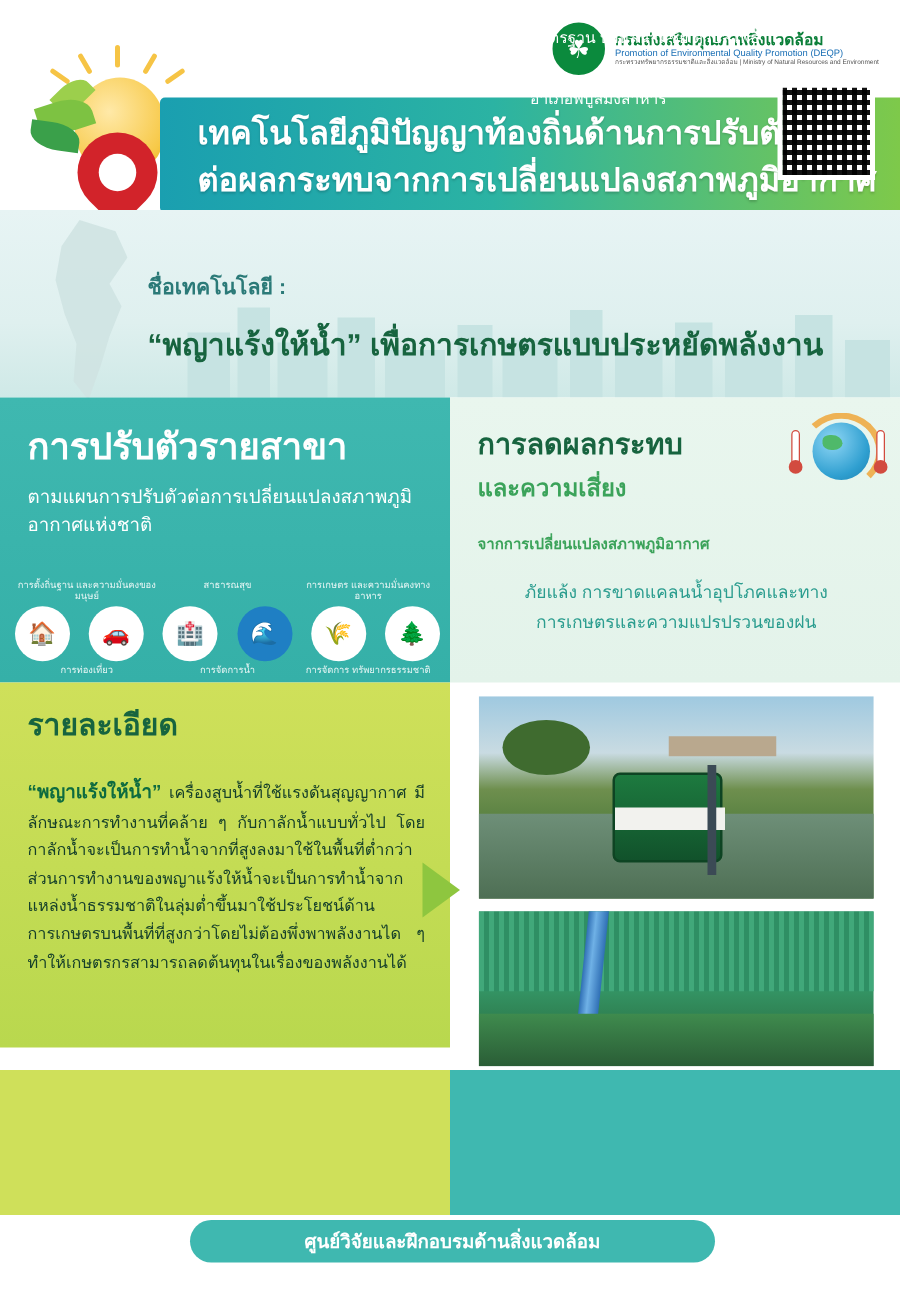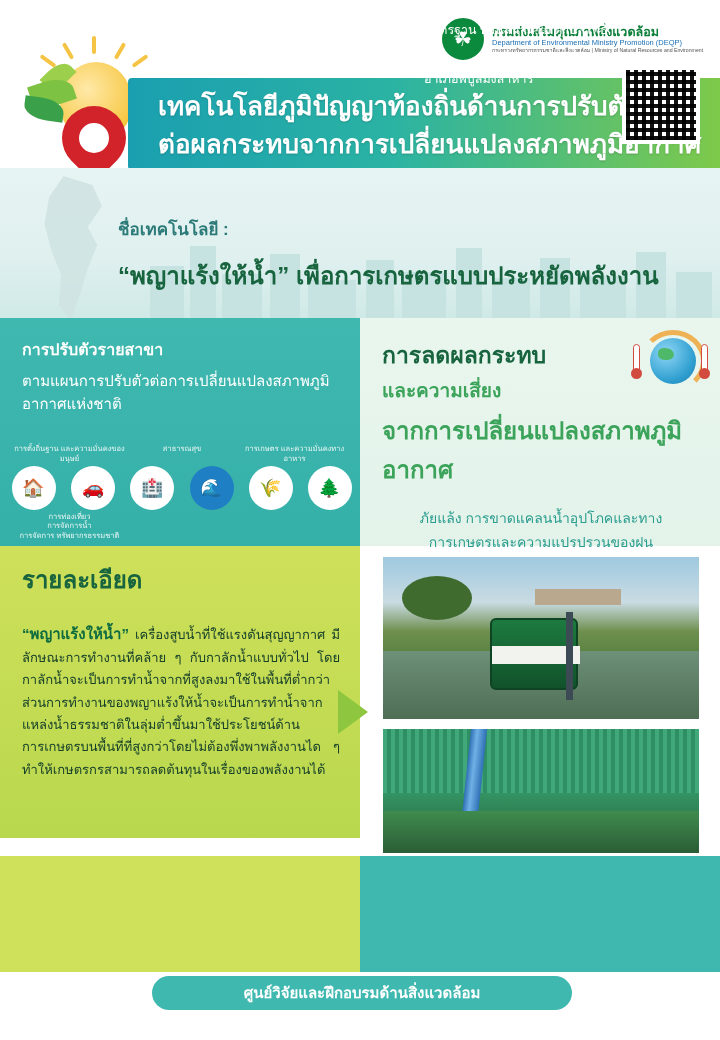--- a/index.html
+++ b/index.html
@@ -118,21 +118,21 @@
     position: absolute; left: 0; top: 0; width: 360px; height: 228px;
     background: linear-gradient(180deg,#3fb8b0,#35b0a8);
     padding: 22px 18px 0 22px;
   }
   .band-right {
     position: absolute; left: 360px; top: 0; width: 360px; height: 228px;
     background: linear-gradient(180deg,#e9f6ee,#e3f3ea);
     padding: 22px 20px 0 22px;
   }
   .band-left h2 {
-    color: #ffffff; font-size: 16px; font-weight: bold; line-height: 1.3;
+    color: #ffffff; font-size: 29px; font-weight: bold; line-height: 1.3;
   }
   .band-left p {
     color: #ffffff; font-size: 15px; line-height: 1.55; margin-top: 8px;
   }
   .band-right h2 {
     color: #17643f; font-size: 23px; font-weight: bold; line-height: 1.35;
   }
   .band-right h3 {
     color: #3ba35a; font-size: 19px; font-weight: bold; margin-top: 4px;
   }
@@ -165,21 +165,21 @@
   
   .icon-row {
     position: absolute; bottom: 6px; left: 12px; width: 340px;
   }
   .icon-circles { display:flex; justify-content:space-between; margin-top:3px; }
   .ic { width: 44px; height: 44px; border-radius: 50%; background:#ffffff;
         display:flex; align-items:center; justify-content:center; font-size:18px; }
   .ic.blue { background:#1f7fc4; color:#fff; }
   .top-labels { display:flex; justify-content:space-between; padding: 0 2px; }
   .top-labels div { width: 33%; text-align:center; color:#eaf7f6; font-size:7.5px; line-height:1.25;}
-  .bottom-labels { display:flex; justify-content:space-between; padding: 2px 2px 0 2px; flex-direction: column; }
+  .bottom-labels { display:flex; justify-content:space-between; padding: 2px 2px 0 2px; }
   .bottom-labels div { width: 33%; text-align:center; color:#eaf7f6; font-size:7.5px; line-height:1.25;}
 
   
   .details {
     position: absolute; top: 546px; left: 0; width: 360px; height: 292px;
     background: linear-gradient(180deg,#cfe05a,#b9d84e);
     padding: 14px 20px 0 22px;
   }
   .details h2 { color: #17643f; font-size: 24px; font-weight: bold; }
   .details p {
@@ -293,21 +293,21 @@
       <div class="leaf l3"></div>
       <div class="leaf l1"></div>
       <div class="leaf l2"></div>
       <div class="pin"></div>
     </div>
 
     <div class="org-logo">
       <div class="org-seal">☘</div>
       <div class="org-text">
         <div class="th">กรมส่งเสริมคุณภาพสิ่งแวดล้อม</div>
-        <div class="en">Department of Environmental Ministry Promotion (DEQP)</div>
+        <div class="en">Promotion of Environmental Quality Promotion (DEQP)</div>
         <div class="sub">กระทรวงทรัพยากรธรรมชาติและสิ่งแวดล้อม | Ministry of Natural Resources and Environment</div>
       </div>
     </div>
 
     <div class="title-band">
       <div class="l1">เทคโนโลยีภูมิปัญญาท้องถิ่นด้านการปรับตัว</div>
       <div class="l2">ต่อผลกระทบจากการเปลี่ยนแปลงสภาพภูมิอากาศ</div>
     </div>
   </div>
 
@@ -363,21 +363,21 @@
     </div>
 
     <div class="band-right">
       <div class="arrow-cycle"></div>
       <div class="globe-icon"></div>
       <div class="thermo" style="top:26px; right:80px;"></div>
       <div class="thermo" style="top:26px; right:12px;"></div>
 
       <h2>การลดผลกระทบ</h2>
       <h3>และความเสี่ยง</h3>
-      <h3 style="color:#3ba35a;font-size:24px;margin-top:6px;">จากการเปลี่ยนแปลงสภาพภูมิอากาศ</h3>
+      <h3 style="color:#3ba35a;font-size:12px;margin-top:20px;">จากการเปลี่ยนแปลงสภาพภูมิอากาศ</h3>
       <p>ภัยแล้ง การขาดแคลนน้ำอุปโภคและทาง</p>
       <p style="margin-top:0;">การเกษตรและความแปรปรวนของฝน</p>
     </div>
   </div>
 
   <div class="details">
     <h2>รายละเอียด</h2>
     <p>
       <span class="hl">“พญาแร้งให้น้ำ”</span><span> เครื่องสูบน้ำที่ใช้แรงดันสุญญากาศ มีลักษณะการทำงานที่คล้าย ๆ กับกาลักน้ำแบบทั่วไป โดยกาลักน้ำจะเป็นการทำน้ำจากที่สูงลงมาใช้ในพื้นที่ต่ำกว่า ส่วนการทำงานของพญาแร้งให้น้ำจะเป็นการทำน้ำจากแหล่งน้ำธรรมชาติในลุ่มต่ำขึ้นมาใช้ประโยชน์ด้านการเกษตรบนพื้นที่ที่สูงกว่าโดยไม่ต้องพึ่งพาพลังงานได ๆ ทำให้เกษตรกรสามารถลดต้นทุนในเรื่องของพลังงานได้</span>
     </p>

